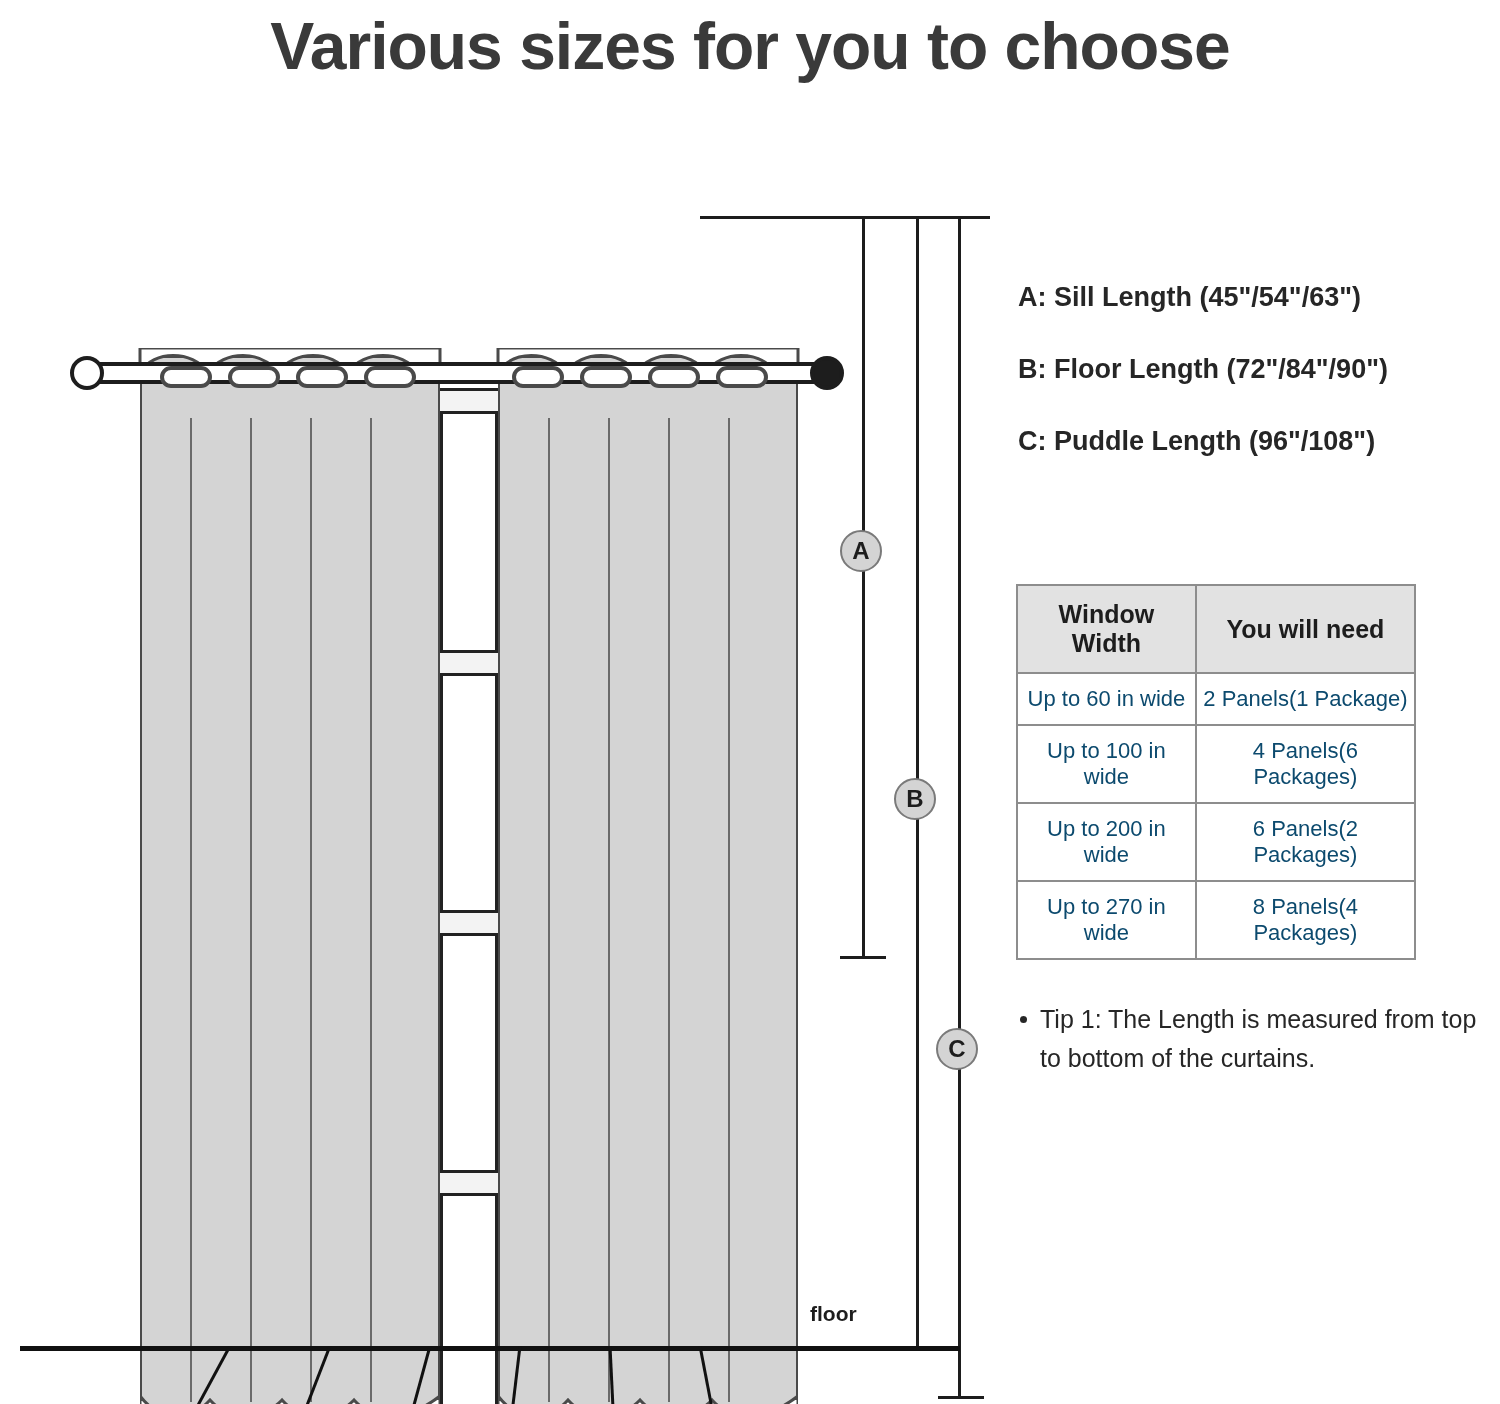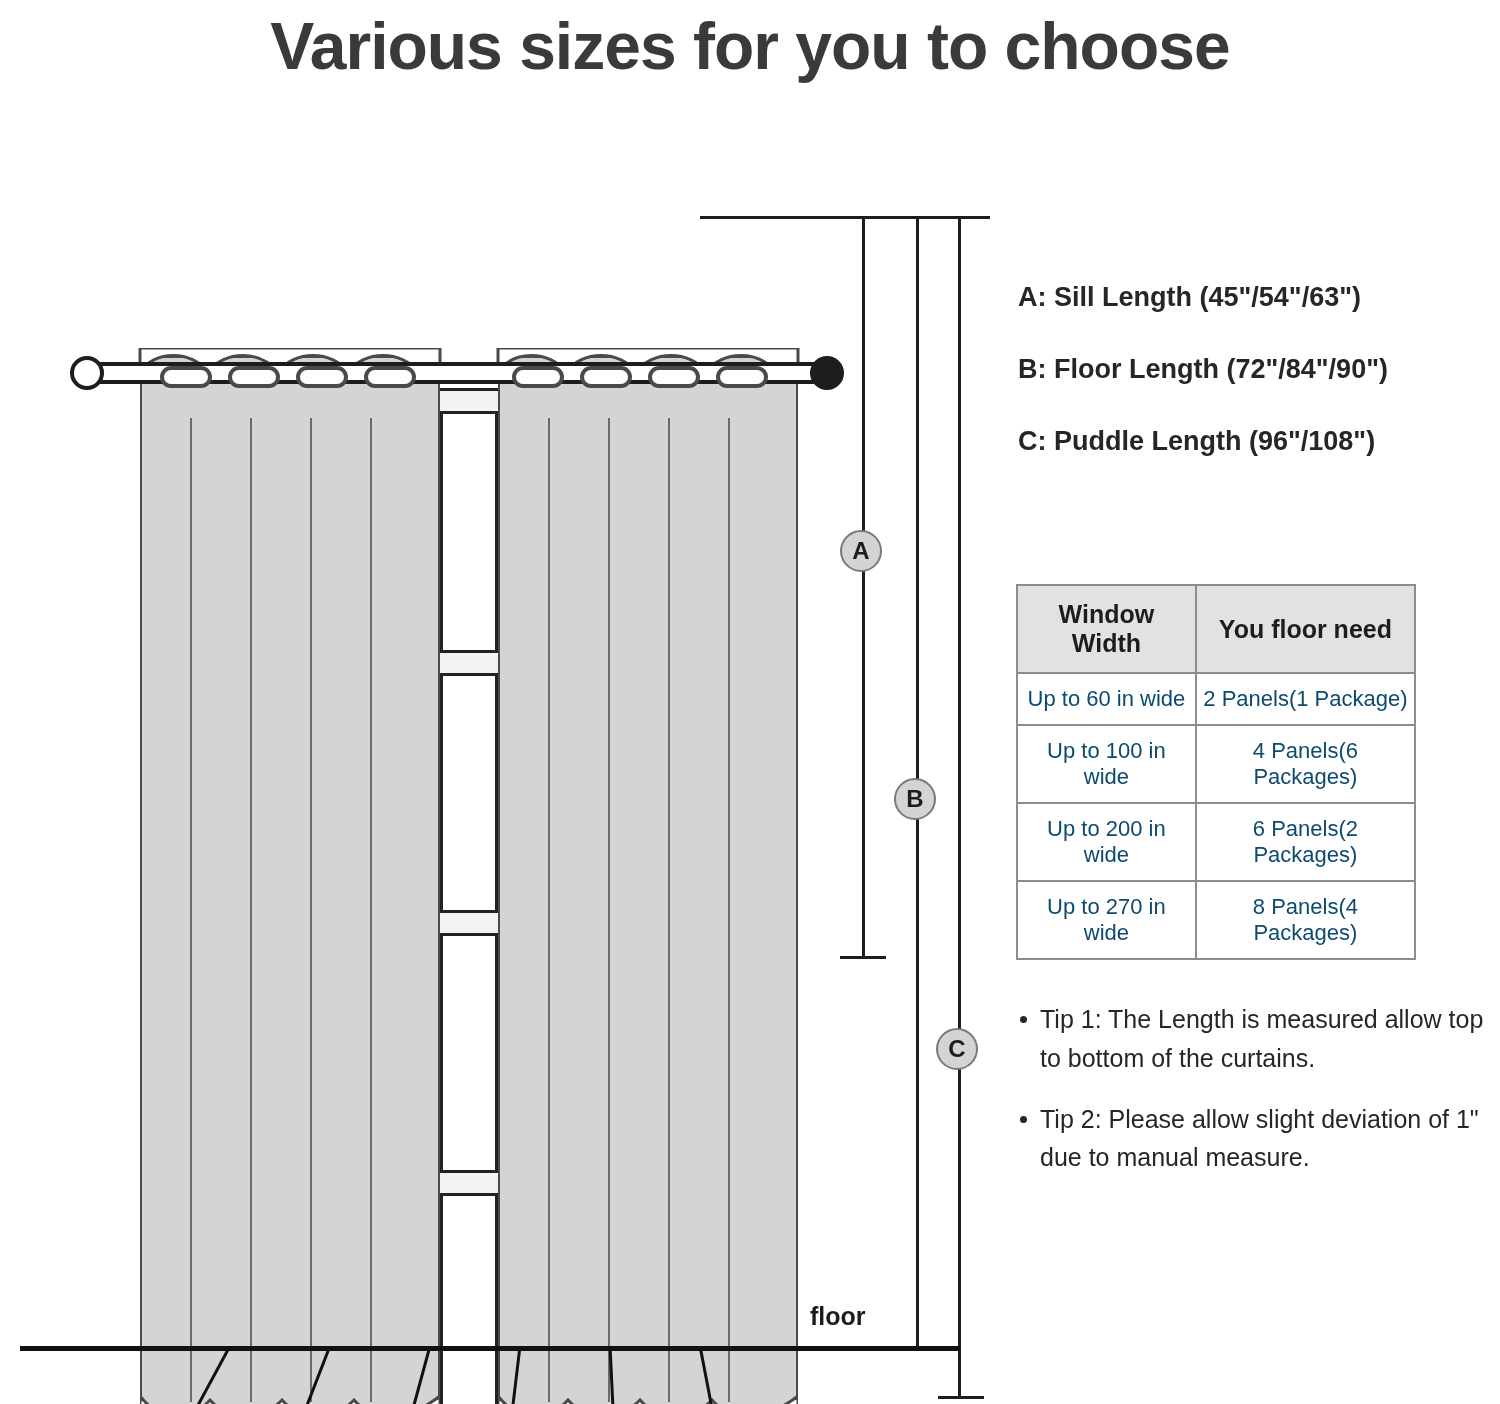--- a/index.html
+++ b/index.html
@@ -143,21 +143,21 @@
     left: 20px;
     top: 1226px;
     width: 940px;
     height: 5px;
     background: #111;
   }
   .floor-label {
     position: absolute;
     left: 810px;
     top: 1182px;
-    font-size: 25px;
+    font-size: 21px;
     font-weight: bold;
     color: #1d1d1d;
   }
 
   
   #floorlines { position: absolute; left: 0; top: 1226px; width: 1000px; height: 178px; }
 
   
   .dim-line {
     position: absolute;
@@ -336,21 +336,21 @@
 <div id="legend">
   <div class="legend-item">A: Sill Length (45"/54"/63")</div>
   <div class="legend-item">B: Floor Length (72"/84"/90")</div>
   <div class="legend-item">C: Puddle Length (96"/108")</div>
 </div>
 
 <table id="size-table">
   <thead>
     <tr>
       <th>Window Width</th>
-      <th>You floor need</th>
+      <th>You will need</th>
     </tr>
   </thead>
   <tbody>
     <tr>
       <td>Up to 60 in wide</td>
       <td>2 Panels(1 Package)</td>
     </tr>
     <tr>
       <td>Up to 100 in wide</td>
       <td>4 Panels(6 Packages)</td>
@@ -362,19 +362,15 @@
     <tr>
       <td>Up to 270 in wide</td>
       <td>8 Panels(4 Packages)</td>
     </tr>
   </tbody>
 </table>
 
 <div id="tips">
   <div class="tip">
     <span class="bullet"></span>
-    <span>Tip 1: The Length is measured allow top to bottom of the curtains.</span>
-  </div>
-  <div class="tip">
-    <span class="bullet"></span>
-    <span>Tip 2:  Please allow slight deviation of 1" due to manual measure.</span>
+    <span>Tip 1: The Length is measured from top to bottom of the curtains.</span>
   </div>
 </div>
 
 </body></html>

